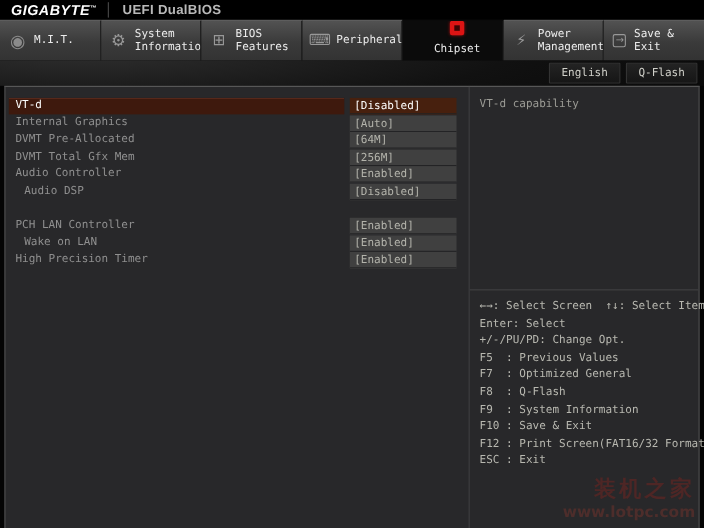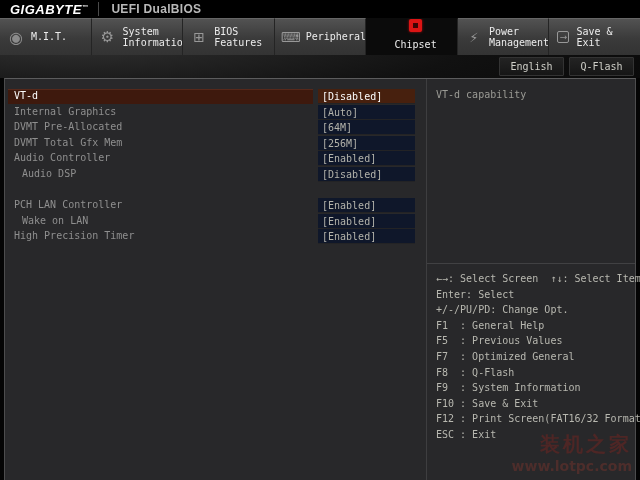--- a/index.html
+++ b/index.html
@@ -100,21 +100,21 @@
 
   
   .row { position:relative; height:15.6px; }
   .row .label {
     position:absolute; left:9px; top:1px;
     font-size:10px; color:#8f8f8f; white-space:pre; z-index:1;
   }
   .row.indent .label { left:17px; }
   .row .value {
     position:absolute; left:313px; top:0; width:97px; height:15px;
-    background:#0f172a; box-shadow:inset 0 -1px 0 #232325;
+    background:#404040; box-shadow:inset 0 -1px 0 #232325;
     font-size:10px; color:#b3b3ab; line-height:15px;
     padding-left:4px; cursor:pointer;
   }
   .row.selected::before {
     content:""; position:absolute; left:3px; top:0; width:305px; height:15px;
     background:#3e190d; box-shadow:inset 0 1px 0 #57281a;
   }
   .row.selected .label { color:#fdfdfd; }
   .row.selected .value { background:#47200e; color:#fdfdfd; }
 
@@ -234,21 +234,20 @@
       </div>
     </div>
   <div class="col-divider"></div>
   <div class="help-col">
     <div class="help-desc">VT-d capability</div>
     <div class="help-divider"></div>
     <div class="help-keys" id="help-keys">
         <div class="help-line">←→: Select Screen  ↑↓: Select Item</div>
         <div class="help-line">Enter: Select</div>
         <div class="help-line">+/-/PU/PD: Change Opt.</div>
-        <div class="help-line">F1  : General Help</div>
         <div class="help-line">F5  : Previous Values</div>
         <div class="help-line">F7  : Optimized General</div>
         <div class="help-line">F8  : Q-Flash</div>
         <div class="help-line">F9  : System Information</div>
         <div class="help-line">F10 : Save &amp; Exit</div>
         <div class="help-line">F12 : Print Screen(FAT16/32 Format Only)</div>
         <div class="help-line">ESC : Exit</div>
       </div>
   </div>
 </div>

